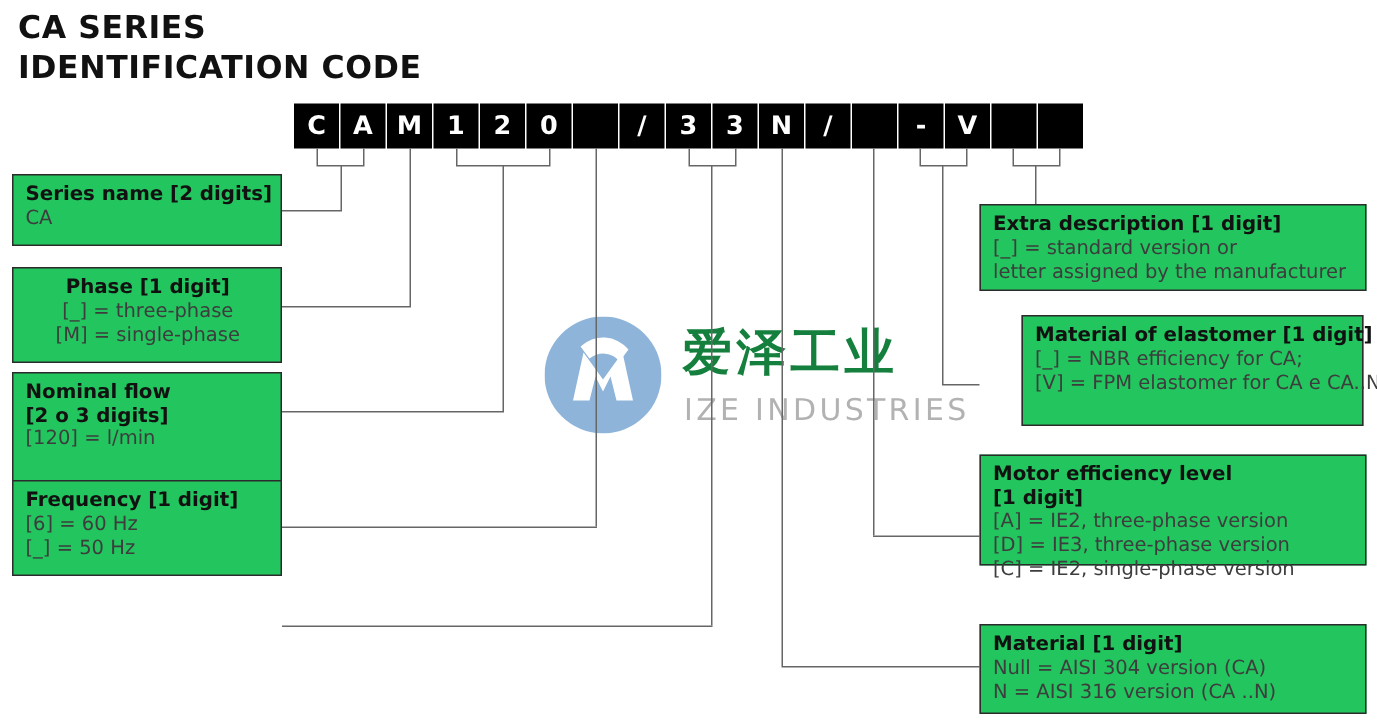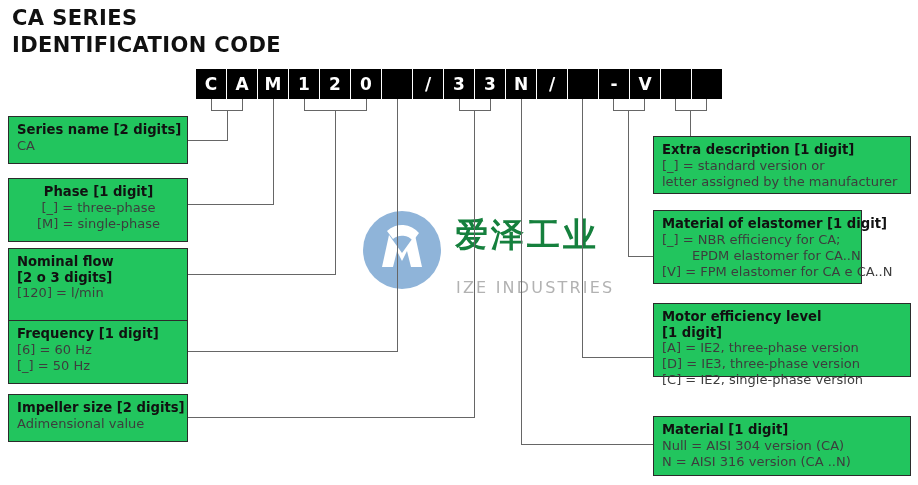--- a/index.html
+++ b/index.html
@@ -53,22 +53,22 @@
     font-size: 33px;
     font-weight: bold;
     color: #15803d;
     letter-spacing: 3px;
     white-space: nowrap;
     font-family: "DejaVu Sans", "Liberation Sans", sans-serif;
   }
   #watermark .wm-en {
     position: absolute;
     left: 93px;
-    top: 69px;
-    font-size: 16px;
+    top: 52px;
+    font-size: 20px;
     color: #b2b2b2;
     letter-spacing: 2.2px;
     white-space: nowrap;
   }
 
   
   #code-banner {
     position: absolute;
     left: 196px;
     top: 69px;
@@ -221,35 +221,30 @@
     <div class="bh">[2 o 3 digits]</div>
     <div class="bl">[120] = l/min</div>
   </div>
 
   <div class="info-box" style="left:8px; top:320px; width:180px; height:64px;">
     <div class="bh">Frequency [1 digit]</div>
     <div class="bl">[6] = 60 Hz</div>
     <div class="bl">[_] = 50 Hz</div>
   </div>
 
-  <div class="info-box" style="left:8px; top:394px; width:180px; height:48px;">
-    <div class="bh">Impeller size [2 digits]</div>
-    <div class="bl">Adimensional value</div>
-  </div>
 
   <div class="info-box" style="left:653px; top:136px; width:258px; height:58px;">
     <div class="bh">Extra description [1 digit]</div>
     <div class="bl">[_] = standard version or</div>
     <div class="bl">letter assigned by the manufacturer</div>
   </div>
 
-  <div class="info-box" style="left:653px; top:210px; width:209px; height:74px;">
+  <div class="info-box" style="left:681px; top:210px; width:228px; height:74px;">
     <div class="bh">Material of elastomer [1 digit]</div>
     <div class="bl">[_] = NBR efficiency for CA;</div>
-    <div class="bl indent">EPDM elastomer for CA..N</div>
     <div class="bl">[V] = FPM elastomer for CA e CA..N</div>
   </div>
 
   <div class="info-box" style="left:653px; top:303px; width:258px; height:74px;">
     <div class="bh">Motor efficiency level</div>
     <div class="bh">[1 digit]</div>
     <div class="bl">[A] = IE2, three-phase version</div>
     <div class="bl">[D] = IE3, three-phase version</div>
     <div class="bl">[C] = IE2, single-phase version</div>
   </div>

